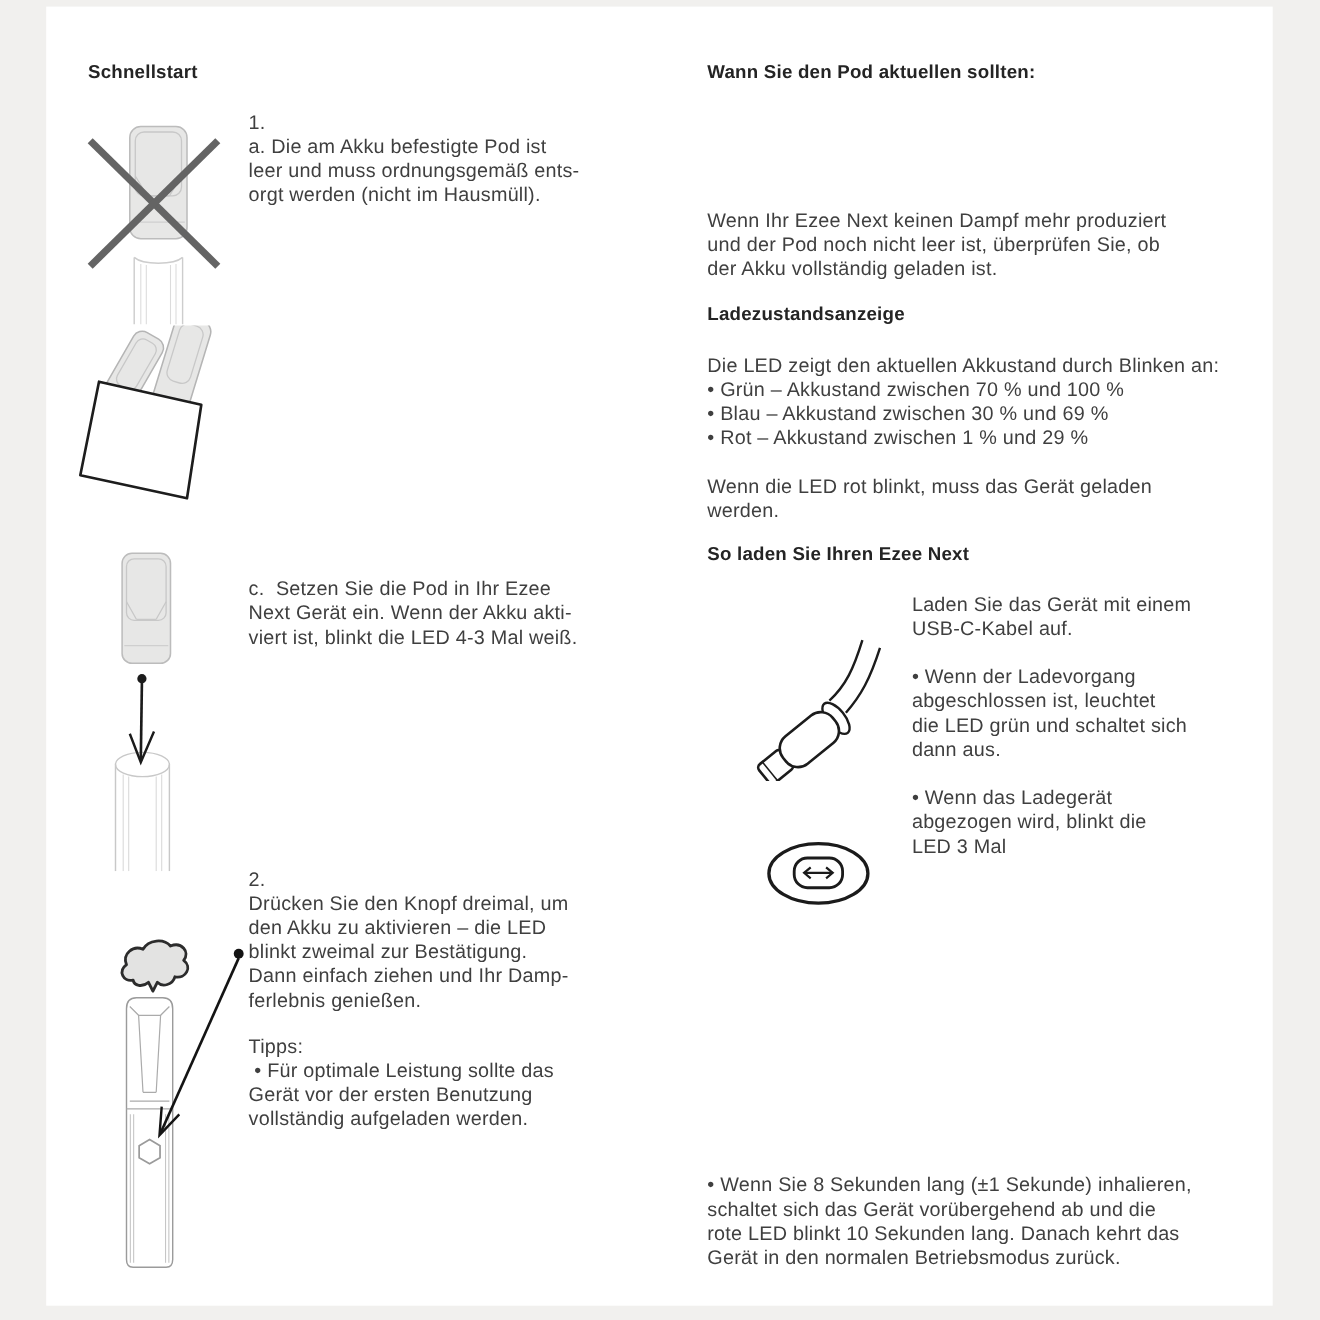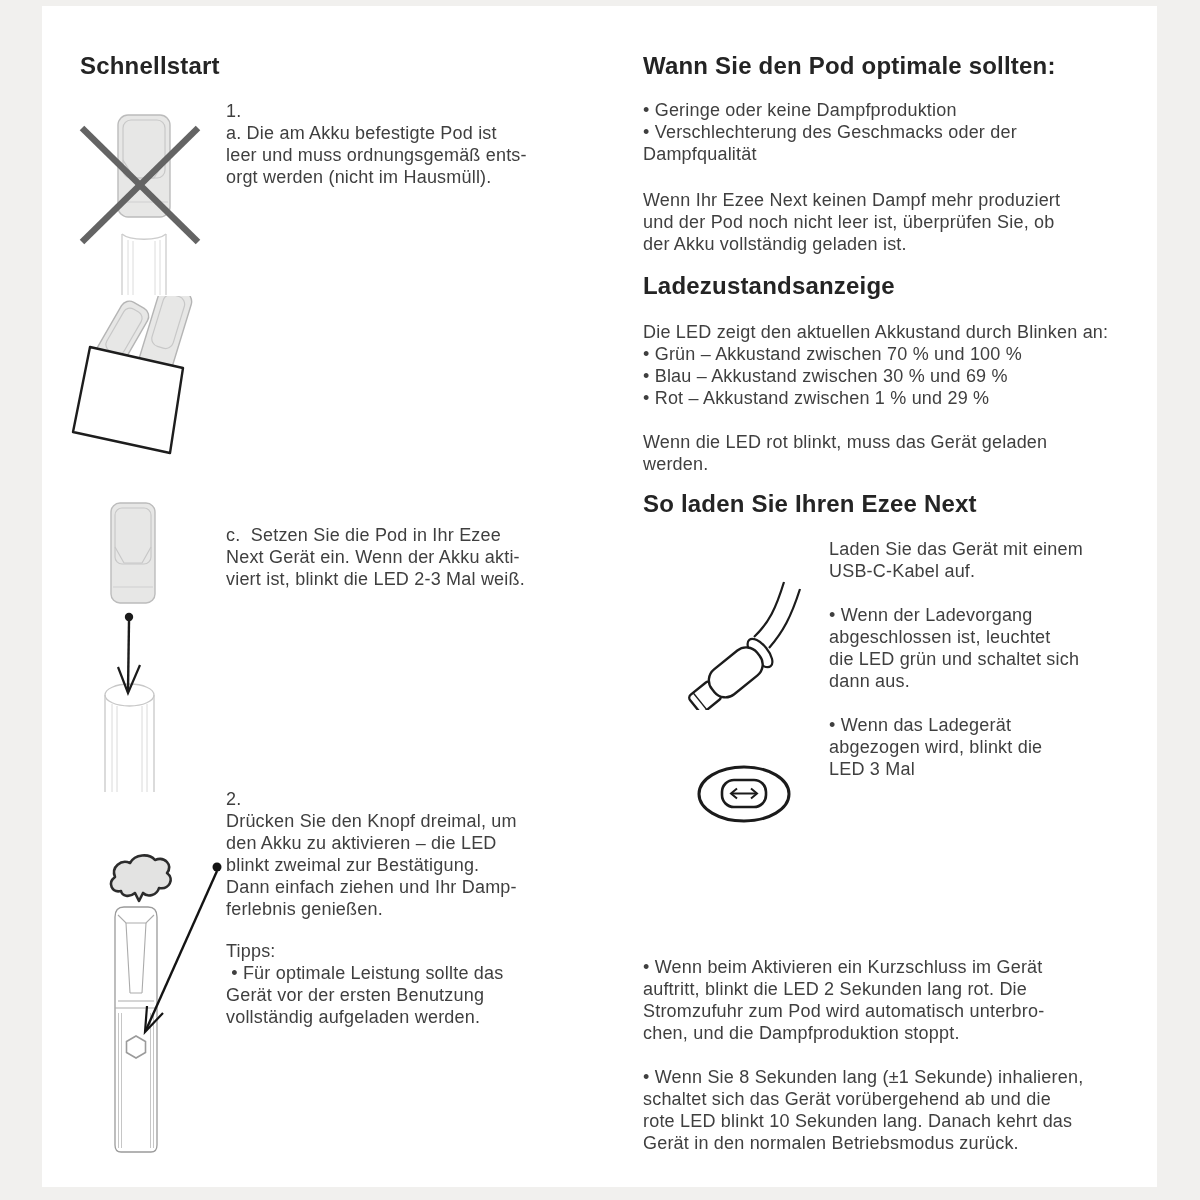--- a/index.html
+++ b/index.html
@@ -7,21 +7,21 @@
     --card:#ffffff;
     --text:#3f3f3f;
     --heading:#242424;
   }
   *{margin:0;padding:0;box-sizing:border-box;}
   html,body{width:1200px;height:1200px;background:var(--bg);overflow:hidden;
     font-family:"Liberation Sans","DejaVu Sans",sans-serif;}
   .card{position:absolute;left:42px;top:6px;width:1115px;height:1181px;background:var(--card);}
   .t{position:absolute;white-space:pre-wrap;font-size:18px;line-height:22px;
      letter-spacing:.2px;color:var(--text);}
-  .h{position:absolute;white-space:pre-wrap;font-size:24px;line-height:24px;
+  .h{position:absolute;white-space:pre-wrap;font-size:17px;line-height:24px;
      font-weight:bold;letter-spacing:.2px;color:var(--heading);}
   .il{position:absolute;}
 </style>
 </head>
 <body>
 
 <div class="card">
 
   <div class="h" style="left:38px;top:48px">Schnellstart</div>
 
@@ -77,21 +77,21 @@
     </g>
     <g stroke="#1b1b1b" fill="none">
       <circle cx="27" cy="120" r="4.2" fill="#1b1b1b" stroke="none"></circle>
       <path d="M27,124 L26,194" stroke-width="2.4"></path>
       <path d="M16,170 L26,196 L38,168" stroke-width="2.2"></path>
     </g>
   </svg>
 
   <div class="t" style="left:184px;top:518px;width:375px">c.  Setzen Sie die Pod in Ihr Ezee
 Next Gerät ein. Wenn der Akku akti-
-viert ist, blinkt die LED 2-3 Mal weiß.</div>
+viert ist, blinkt die LED 4-3 Mal weiß.</div>
 
   <svg class="il" style="left:13px;top:839px" width="172" height="318" viewBox="0 0 172 318">
     <path d="M66,46 C57,48 52,38 60,32 C56,22 66,14 75,18 C80,9 94,8 100,15
              C110,11 118,20 112,28 C120,34 114,45 104,43 C102,50 93,53 88,48
              L84,56 L80,48 C74,53 67,51 66,46 Z" fill="#e3e3e2" stroke="#2c2c2c" stroke-width="2.6" stroke-linejoin="round"></path>
     <g fill="#ffffff" stroke="#9b9b9b" stroke-width="1.3">
       <path d="M60,72 Q60,62 69,62 L93,62 Q102,62 102,72 L102,300 Q102,307 96,307 L66,307 Q60,307 60,300 Z"></path>
       <path d="M63,70 L71,78 L91,78 L99,70" fill="none" stroke="#ababab" stroke-width="1.1"></path>
       <path d="M71,78 L75,148 M91,78 L87,148 M75,148 L87,148" fill="none" stroke="#ababab" stroke-width="1.1"></path>
       <path d="M63,156 L99,156 M60,163 L102,163" fill="none" stroke="#ababab" stroke-width="1.1"></path>
@@ -111,25 +111,22 @@
 blinkt zweimal zur Bestätigung.
 Dann einfach ziehen und Ihr Damp-
 ferlebnis genießen.</div>
 
   <div class="t" style="left:184px;top:934px;width:370px">Tipps:
  • Für optimale Leistung sollte das
 Gerät vor der ersten Benutzung
 vollständig aufgeladen werden.</div>
 
 
-  <div class="h" style="left:601px;top:48px">Wann Sie den Pod optimale sollten:</div>
+  <div class="h" style="left:601px;top:48px">Wann Sie den Pod aktuellen sollten:</div>
 
-  <div class="t" style="left:601px;top:93px;width:510px">• Geringe oder keine Dampfproduktion
-• Verschlechterung des Geschmacks oder der
-Dampfqualität</div>
 
   <div class="t" style="left:601px;top:183px;width:510px">Wenn Ihr Ezee Next keinen Dampf mehr produziert
 und der Pod noch nicht leer ist, überprüfen Sie, ob
 der Akku vollständig geladen ist.</div>
 
   <div class="h" style="left:601px;top:268px">Ladezustandsanzeige</div>
 
   <div class="t" style="left:601px;top:315px;width:520px">Die LED zeigt den aktuellen Akkustand durch Blinken an:
 • Grün – Akkustand zwischen 70 % und 100 %
 • Blau – Akkustand zwischen 30 % und 69 %
@@ -168,23 +165,19 @@
     <rect x="25" y="17" width="44" height="27" rx="12" fill="none" stroke="#1b1b1b" stroke-width="2.6"></rect>
     <g stroke="#1b1b1b" stroke-width="2" fill="none">
       <path d="M40,25.5 L34,30.5 L40,35.5"></path>
       <path d="M34,30.5 L60,30.5"></path>
       <path d="M54,25.5 L60,30.5 L54,35.5"></path>
     </g>
   </svg>
 
 
 
-  <div class="t" style="left:601px;top:950px;width:520px">• Wenn beim Aktivieren ein Kurzschluss im Gerät
-auftritt, blinkt die LED 2 Sekunden lang rot. Die
-Stromzufuhr zum Pod wird automatisch unterbro-
-chen, und die Dampfproduktion stoppt.</div>
 
   <div class="t" style="left:601px;top:1060px;width:530px">• Wenn Sie 8 Sekunden lang (±1 Sekunde) inhalieren,
 schaltet sich das Gerät vorübergehend ab und die
 rote LED blinkt 10 Sekunden lang. Danach kehrt das
 Gerät in den normalen Betriebsmodus zurück.</div>
 
 </div>
 
 </body></html>

